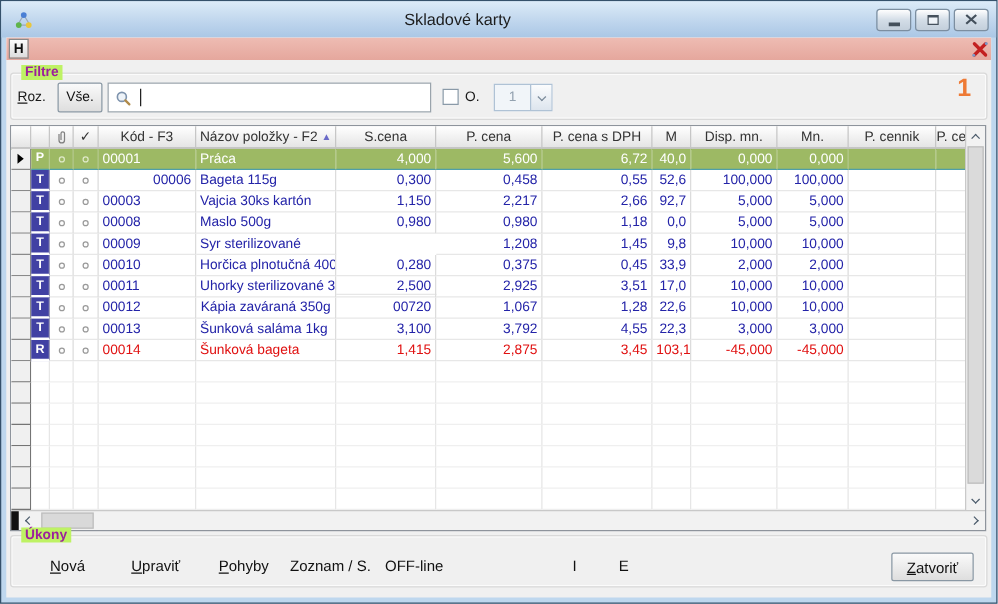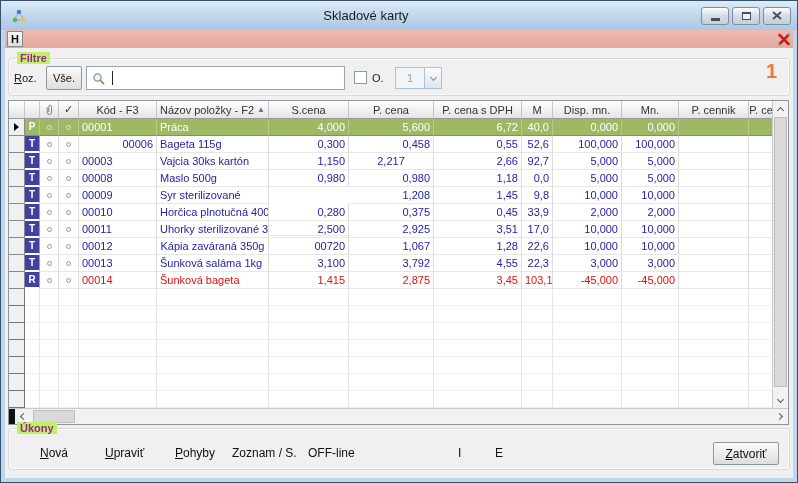--- a/index.html
+++ b/index.html
@@ -266,21 +266,21 @@
             <div class="g-c c-type">T</div>
             <div class="g-c c-dot" style="width: 19px;">
               <span class="dot"></span>
             </div>
             <div class="g-c c-dot" style="width: 20px;">
               <span class="dot"></span>
             </div>
             <div class="g-c" style="width: 78px; text-align: left;">00003</div>
             <div class="g-c" style="width: 112px; text-align: left;">Vajcia 30ks kartón</div>
             <div class="g-c" style="width: 80px; text-align: right;">1,150</div>
-            <div class="g-c" style="width: 85px; text-align: center;">2,217</div>
+            <div class="g-c" style="width: 85px; text-align: right;">2,217</div>
             <div class="g-c" style="width: 88px; text-align: right;">2,66</div>
             <div class="g-c" style="width: 31px; text-align: right;">92,7</div>
             <div class="g-c" style="width: 69px; text-align: right;">5,000</div>
             <div class="g-c" style="width: 57px; text-align: right;">5,000</div>
             <div class="g-c" style="width: 70px; text-align: left;"></div>
             <div class="g-c" style="width: 25px; text-align: left;"></div>
           </div>
           <div class="g-row">
             <div class="g-c c-marker"></div>
             <div class="g-c c-type">T</div>

